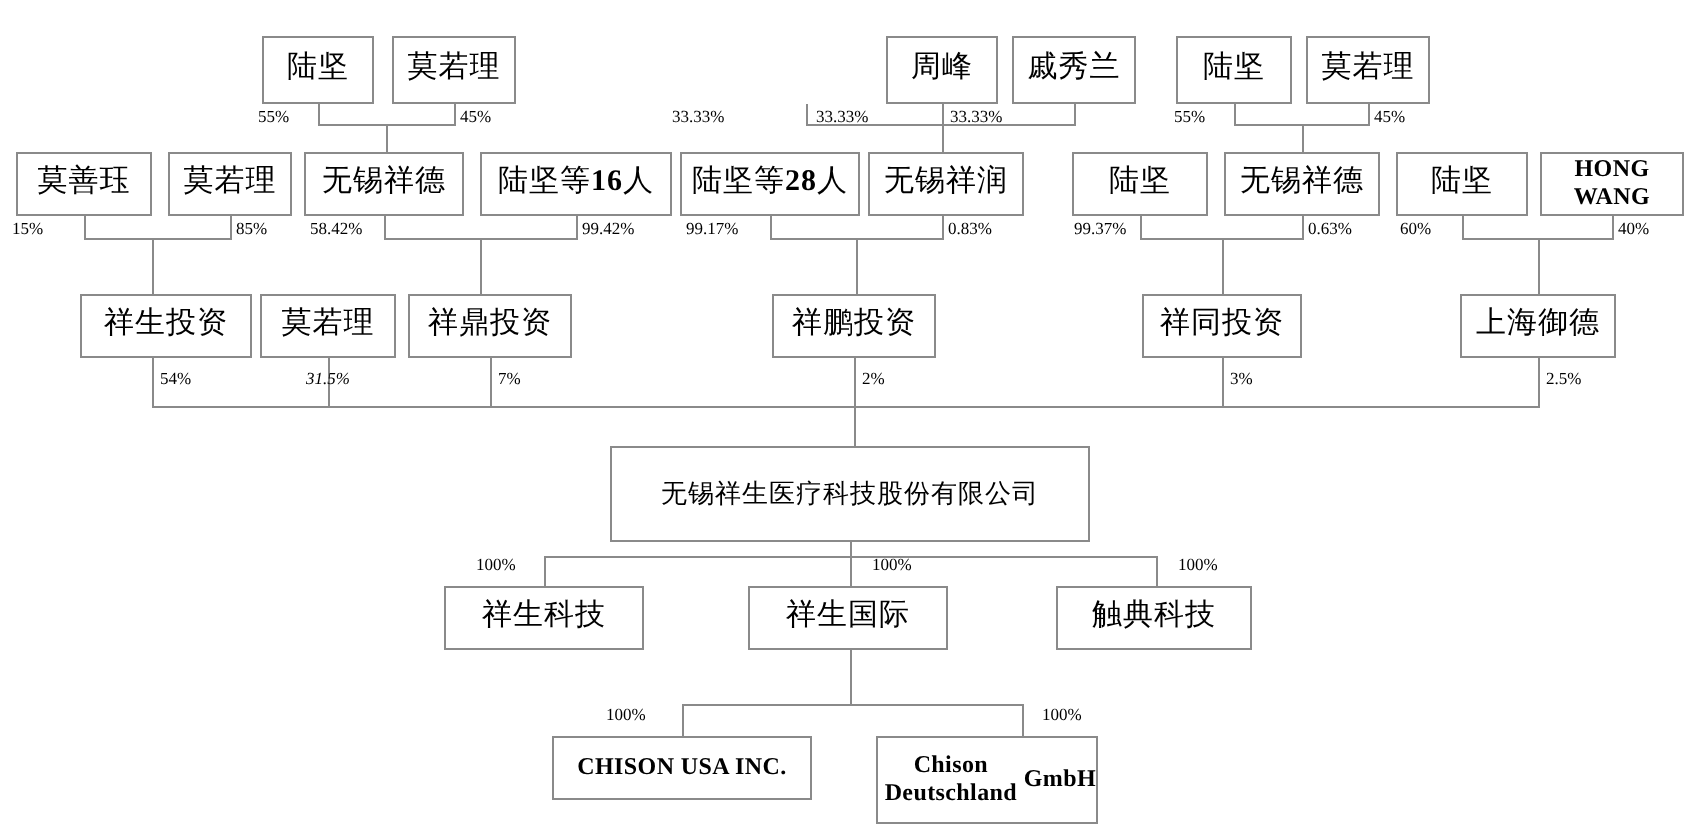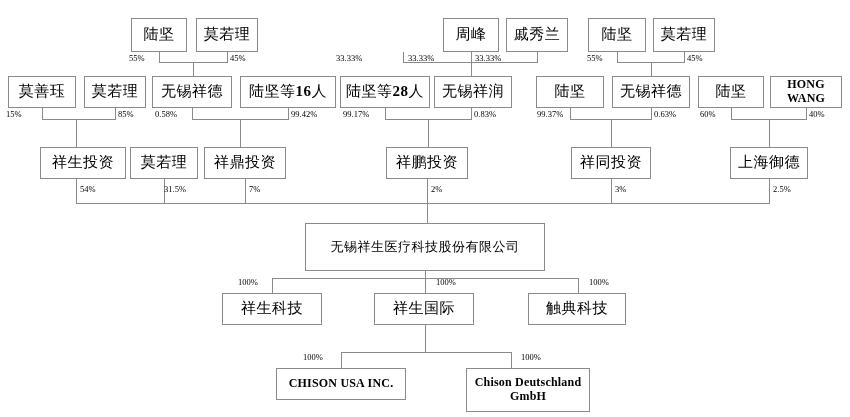--- a/index.html
+++ b/index.html
@@ -149,21 +149,21 @@
   <div class="line v" style="left:115px; top:108px; height:11px;"></div>
   <div class="line h" style="left:42px; top:119px; width:74px;"></div>
   <div class="line v" style="left:76px; top:119px; height:28px;"></div>
   <div class="pct" style="left:6px; top:109px;">15%</div>
   <div class="pct" style="left:118px; top:109px;">85%</div>
 
   <div class="line v" style="left:192px; top:108px; height:11px;"></div>
   <div class="line v" style="left:288px; top:108px; height:11px;"></div>
   <div class="line h" style="left:192px; top:119px; width:97px;"></div>
   <div class="line v" style="left:240px; top:119px; height:28px;"></div>
-  <div class="pct" style="left:155px; top:109px;">0.58%</div>
+  <div class="pct" style="left:155px; top:109px;">58.42%</div>
   <div class="pct" style="left:291px; top:109px;">99.42%</div>
 
   <div class="line v" style="left:385px; top:108px; height:11px;"></div>
   <div class="line v" style="left:471px; top:108px; height:11px;"></div>
   <div class="line h" style="left:385px; top:119px; width:87px;"></div>
   <div class="line v" style="left:428px; top:119px; height:28px;"></div>
   <div class="pct" style="left:343px; top:109px;">99.17%</div>
   <div class="pct" style="left:474px; top:109px;">0.83%</div>
 
   <div class="line v" style="left:570px; top:108px; height:11px;"></div>
@@ -202,21 +202,21 @@
   <div class="line v" style="left:76px; top:179px; height:24px;"></div>
   <div class="line v" style="left:164px; top:179px; height:24px;"></div>
   <div class="line v" style="left:245px; top:179px; height:24px;"></div>
   <div class="line v" style="left:427px; top:179px; height:24px;"></div>
   <div class="line v" style="left:611px; top:179px; height:24px;"></div>
   <div class="line v" style="left:769px; top:179px; height:24px;"></div>
   <div class="line h" style="left:76px; top:203px; width:694px;"></div>
   <div class="line v" style="left:427px; top:203px; height:20px;"></div>
 
   <div class="pct" style="left:80px; top:184px;">54%</div>
-  <div class="pct" style="left:164px; top:184px;">31.5%</div>
+  <div class="pct" style="left:153px; top:184px;font-style:italic;">31.5%</div>
   <div class="pct" style="left:249px; top:184px;">7%</div>
   <div class="pct" style="left:431px; top:184px;">2%</div>
   <div class="pct" style="left:615px; top:184px;">3%</div>
   <div class="pct" style="left:773px; top:184px;">2.5%</div>
 
   <div class="node cn" style="left:305px; top:223px; width:240px; height:48px; font-size:13px;">
     <span class="inner">无锡祥生医疗科技股份有限公司</span>
   </div>
 
   <div class="line v" style="left:425px; top:255px; height:23px;"></div>
@@ -241,18 +241,18 @@
   <div class="line v" style="left:425px; top:325px; height:27px;"></div>
   <div class="line h" style="left:341px; top:352px; width:170px;"></div>
   <div class="line v" style="left:341px; top:352px; height:16px;"></div>
   <div class="line v" style="left:511px; top:352px; height:16px;"></div>
   <div class="pct" style="left:303px; top:352px;">100%</div>
   <div class="pct" style="left:521px; top:352px;">100%</div>
 
   <div class="node latin" style="left:276px; top:368px; width:130px; height:32px;">
     <span class="inner">CHISON USA INC.</span>
   </div>
-  <div class="node latin" style="left:438px; top:368px; width:124px; height:44px; flex-direction:column;margin-left:28px;">
+  <div class="node latin" style="left:438px; top:368px; width:111px; height:44px; flex-direction:row;">
     <span>Chison Deutschland</span>
     <span>GmbH</span>
   </div>
 
 </div>
 
 </body></html>

